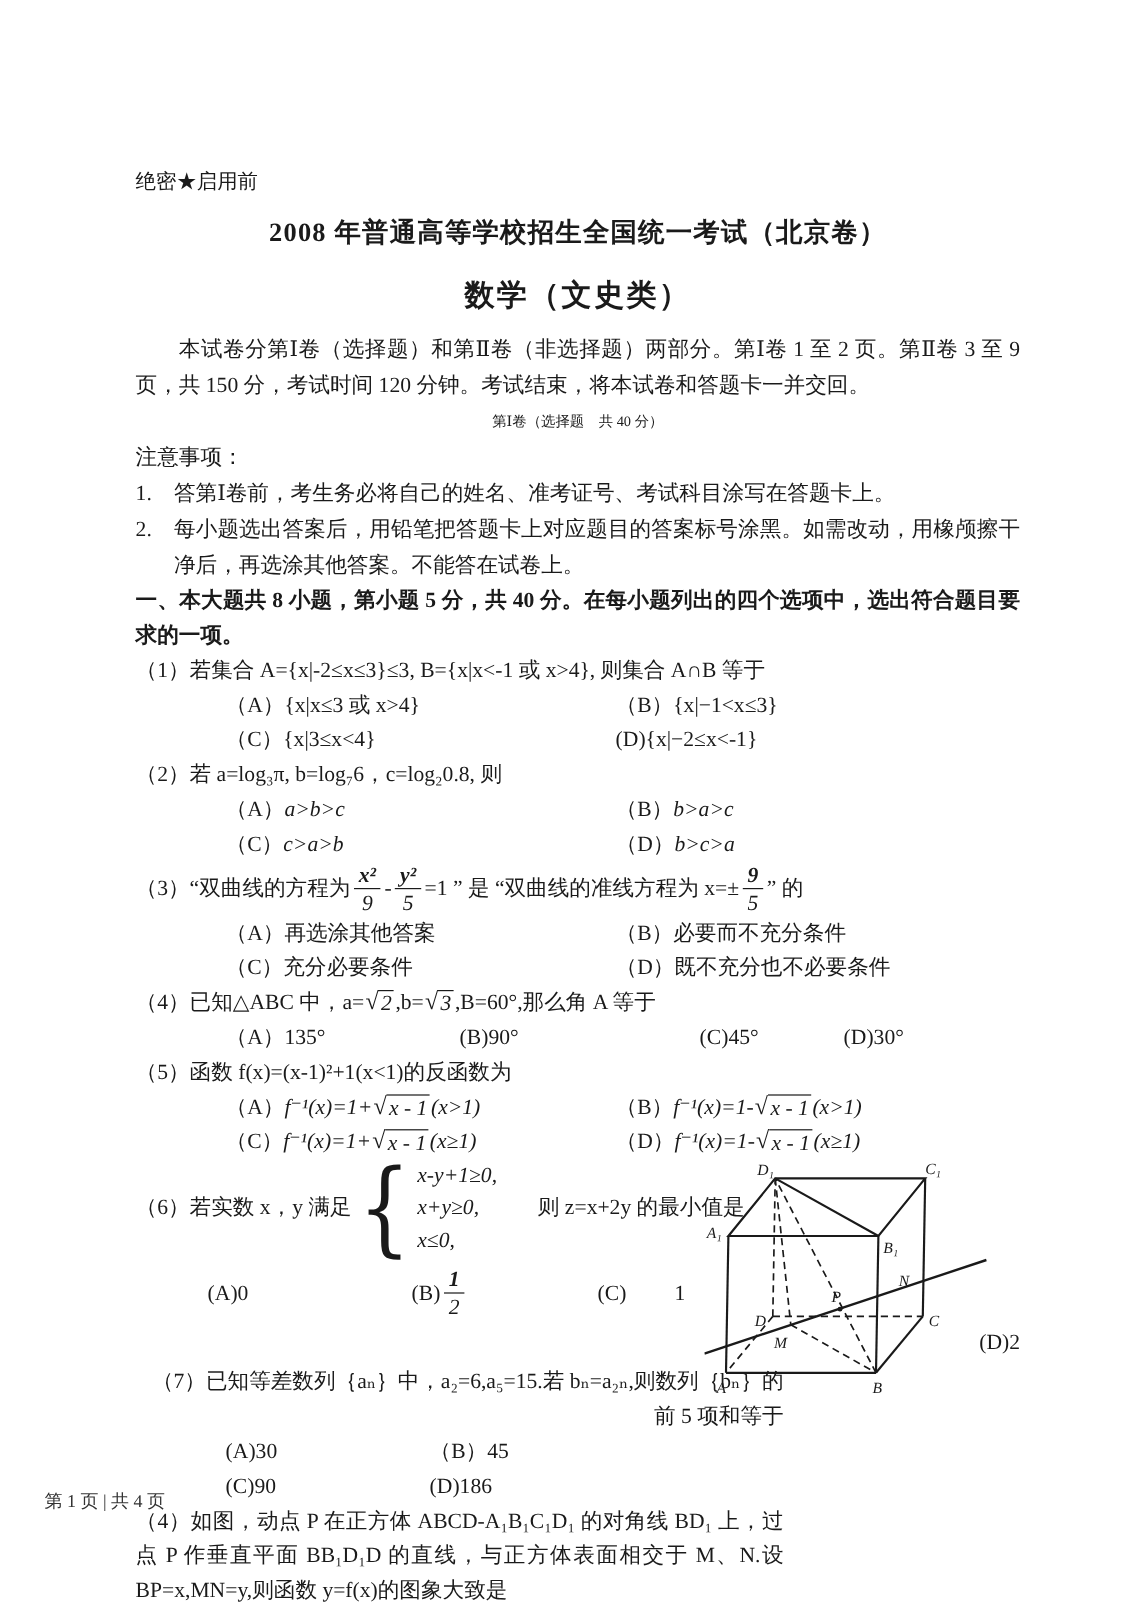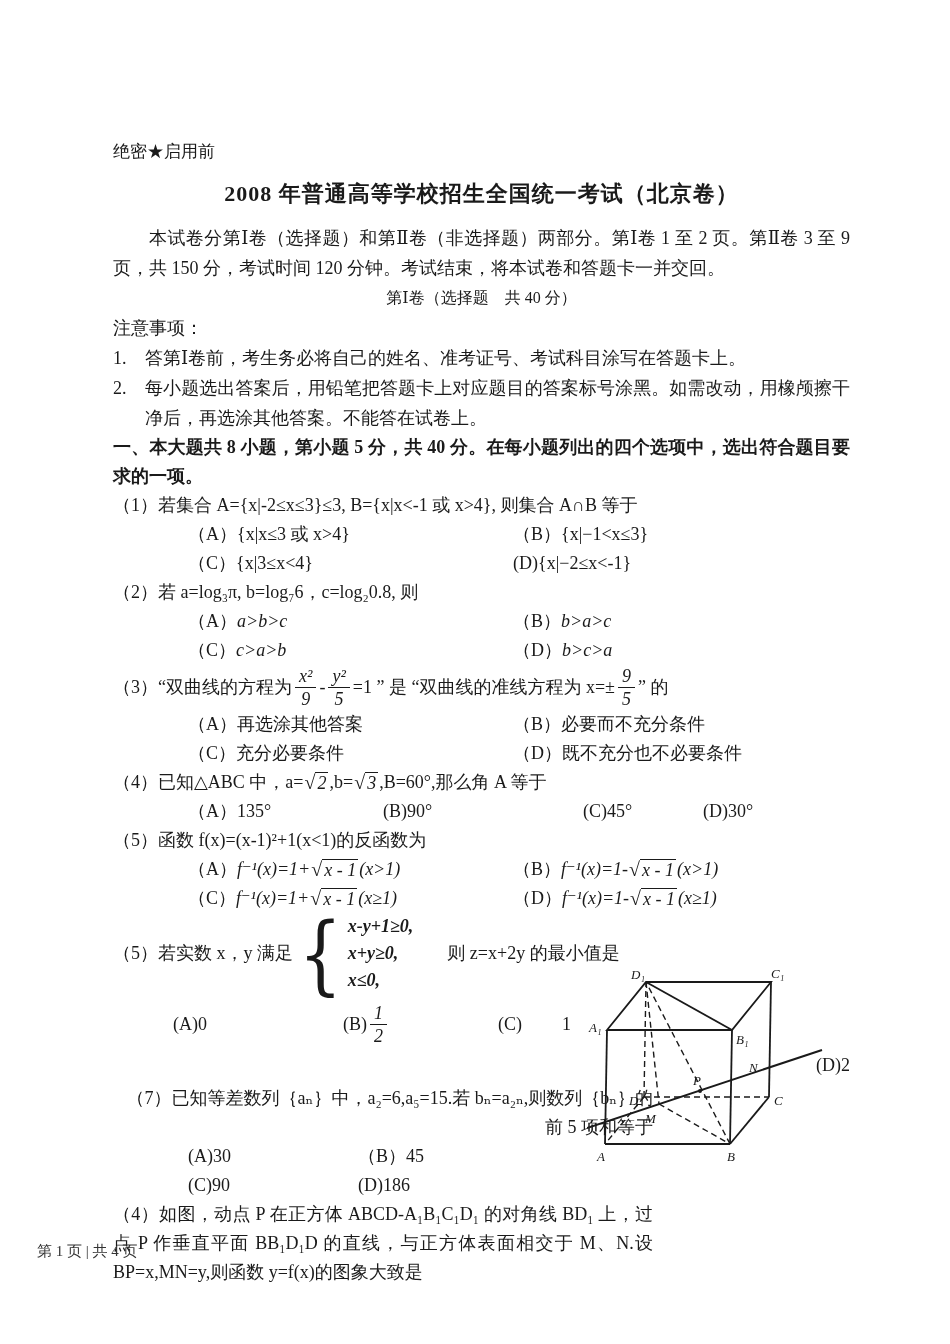--- a/index.html
+++ b/index.html
@@ -9,60 +9,61 @@
     background:#ffffff;
     color:#1a1a1a;
     font-family:"Liberation Serif","DejaVu Serif",serif;
     overflow:hidden;
   }
   .content{padding:140px 100px 16px 113px;}
   .classification{font-size:17px;}
   .title{text-align:center;font-size:22px;font-weight:bold;margin-top:16px;letter-spacing:1px;}
   .subtitle{text-align:center;font-size:25px;font-weight:bold;margin-top:20px;letter-spacing:2px;}
   .intro{font-size:18px;line-height:30px;margin-top:14px;text-align:justify;text-indent:2em;}
-  .center-line{text-align:center;font-size:16px;line-height:30px;}
+  .center-line{text-align:center;font-size:12px;line-height:30px;}
   .notes-title{font-size:18px;line-height:30px;}
   .note{display:flex;font-size:18px;line-height:30px;}
   .note .n{width:32px;flex:none;}
   .note .t{text-align:justify;}
   .part-heading{font-size:18px;line-height:29px;font-weight:bold;text-align:justify;}
   .q{font-size:18px;line-height:29px;}
   .q-stem{display:flex;align-items:center;flex-wrap:wrap;}
   .it{font-style:italic;}
   .opts{display:grid;padding-left:75px;}
   .opts-2{grid-template-columns:325px auto;}
   .opts-4{grid-template-columns:195px 200px 120px auto;}
   .opt{white-space:nowrap;display:flex;align-items:center;}
   
   .frac{display:inline-flex;flex-direction:column;align-items:center;vertical-align:middle;margin:0 3px;font-style:italic;line-height:22px;}
-  .frac .fn{display:block;padding:0 4px;border-bottom:1.5px solid #1a1a1a;}
+  .frac .fn{display:block;padding:0 4px;border-bottom:1.5px solid #1a1a1a;font-weight:bold;}
   .frac .fd{display:block;padding:0 4px;}
   
   .sqrt{display:inline-flex;align-items:stretch;font-style:italic;margin:0 1px;}
   .sqrt .sg{font-style:normal;font-size:20px;line-height:20px;}
   .sqrt .rd{border-top:1.5px solid #1a1a1a;padding:0 2px;line-height:20px;}
   
   .system{display:flex;align-items:center;}
   .brace{font-size:86px;font-weight:400;line-height:80px;font-family:"DejaVu Serif",serif;transform:scaleX(.8);}
-  .sys-lines{display:flex;flex-direction:column;font-style:italic;line-height:27px;font-weight:bold;}
+  .sys-lines{display:flex;flex-direction:column;font-style:italic;line-height:27px;}
   .narrow{width:540px;text-align:justify;}
   .figure-box{position:absolute;left:587px;top:952px;width:256px;height:220px;}
   .footer{position:absolute;top:1242px;left:0;width:100%;text-align:left;font-size:15px;color:#333;margin-left:37px;}
   .mt4{margin-top:4px;text-align:right;} .mt8{margin-top:8px;}
   .indent-opt-d{padding-left:140px;}
 </style>
 </head>
 <body>
 
 <div class="page">
   <div class="content">
 
     <div class="classification">绝密★启用前</div>
 
     <div class="title">2008 年普通高等学校招生全国统一考试（北京卷）</div>
+    <div class="subtitle">数学（文史类）</div>
 
     <div class="intro">本试卷分第Ⅰ卷（选择题）和第Ⅱ卷（非选择题）两部分。第Ⅰ卷 1 至 2 页。第Ⅱ卷 3 至 9 页，共 150 分，考试时间 120 分钟。考试结束，将本试卷和答题卡一并交回。</div>
 
     <div class="center-line">第Ⅰ卷（选择题　共 40 分）</div>
 
     <div class="notes-title">注意事项：</div>
     <div class="note">
       <span class="n">1.</span>
       <span class="t">答第Ⅰ卷前，考生务必将自己的姓名、准考证号、考试科目涂写在答题卡上。</span>
     </div>
@@ -228,21 +229,21 @@
               <span class="sg">√</span>
               <span class="rd">x - 1</span>
             </span>
             <span class="it">(x≥1)</span>
           </div>
       </div>
     </div>
 
     <div class="q">
       <div class="system">
-        <span>（5）若实数 x，y 满足</span>
+        <span>（6）若实数 x，y 满足</span>
         <span class="brace">{</span>
         <span class="sys-lines">
           <span>x-y+1≥0,</span>
           <span>x+y≥0,</span>
           <span>x≤0,</span>
         </span>
         <span style="margin-left:34px;">则 z=x+2y 的最小值是</span>
       </div>
       <div class="opts mt8" style="grid-template-columns:170px 155px auto;padding-left:60px;">
         <div class="opt">

